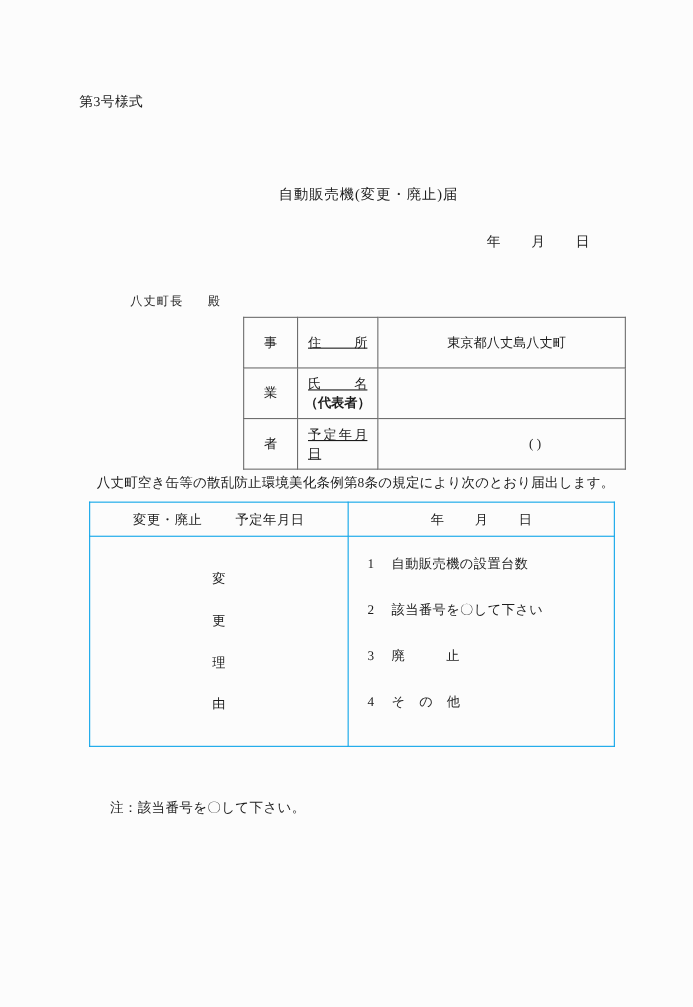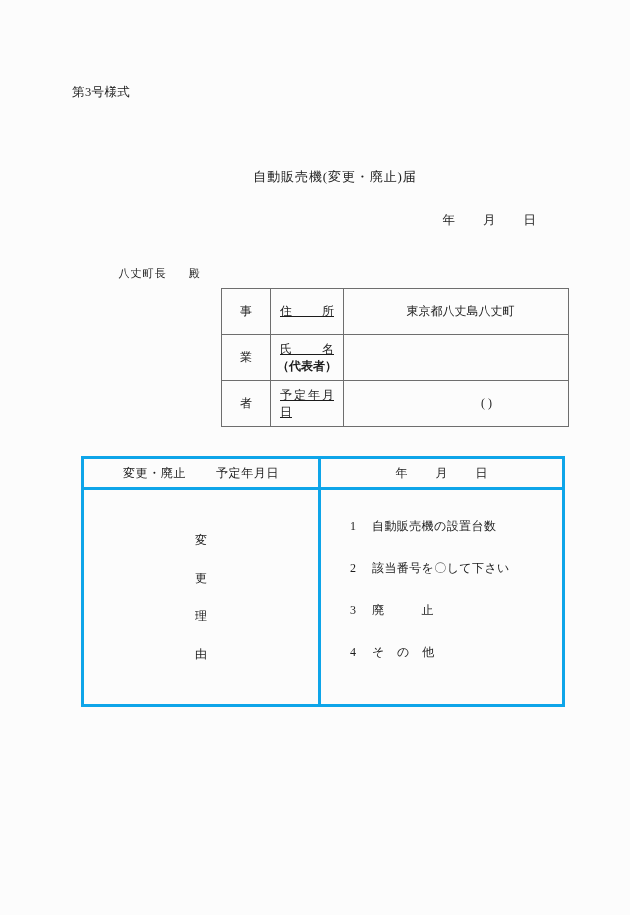--- a/index.html
+++ b/index.html
@@ -120,21 +120,21 @@
   #main-table {
     position: absolute;
     left: 81px;
     top: 456px;
     width: 475px;
     border-collapse: collapse;
     table-layout: fixed;
     font-size: 12px;
   }
   #main-table td {
-    border: 3px solid #0ea5e9;
+    border: 1px solid #0ea5e9;
     padding: 0;
     vertical-align: middle;
   }
   .mt-left  { width: 234px; }
   .mt-right { width: 241px; }
 
   .row-plan { height: 31px; }
   .row-prev { height: 48px; }
   .row-reason { height: 186px; }
 
@@ -178,21 +178,21 @@
     gap: 21px;
     height: 182px;
     letter-spacing: 0;
   }
   .reason-body {
     vertical-align: top;
     padding: 14px 0 0 13px !important;
   }
   .reason-list {
     list-style: none;
-    margin: 16px;
+    margin: 4px;
     padding: 0;
   }
   .reason-list li {
     height: 42px;
     line-height: 1.1;
     letter-spacing: 0.4px;
   }
   .reason-list li .no {
     display: inline-block;
     width: 22px;
@@ -246,20 +246,21 @@
         <td class="col-label">
           <span class="lbl-spread">予定年月日</span>
         </td>
         <td class="col-value">
           <span class="tel-paren">(        )</span>
         </td>
       </tr>
     </tbody>
   </table>
 
+  <div class="abs" id="statute-sentence">八丈町空き缶等の散乱防止環境美化条例第8条の規定により次のとおり届出します。</div>
 
   <table id="main-table">
     <tbody>
 
       <tr class="row-plan">
         <td class="mt-left centered">
           <span class="plan-label"><span>変更・廃止</span><span class="gap"></span><span>予定年月日</span></span>
         </td>
         <td class="mt-right centered">
           <span class="ymd"><span>年</span><span class="gap"></span><span>月</span><span class="gap"></span><span>日</span></span>
@@ -281,14 +282,15 @@
             <li><span class="no">1</span><span>自動販売機の設置台数</span></li>
             <li><span class="no">2</span><span>該当番号を〇して下さい</span></li>
             <li><span class="no">3</span><span>廃　　　止</span></li>
             <li><span class="no">4</span><span>そ　の　他</span></li>
           </ul>
         </td>
       </tr>
     </tbody>
   </table>
 
+  <div class="abs" id="footnote">注：該当番号を〇して下さい。</div>
 
 </div>
 
 </body></html>

